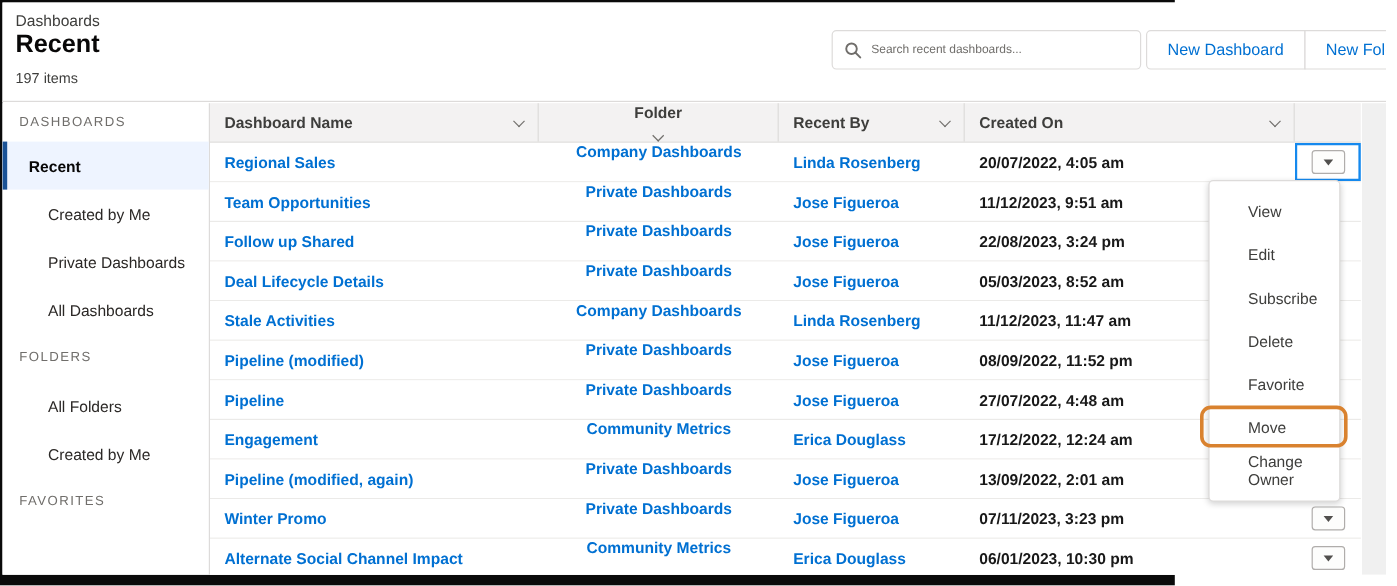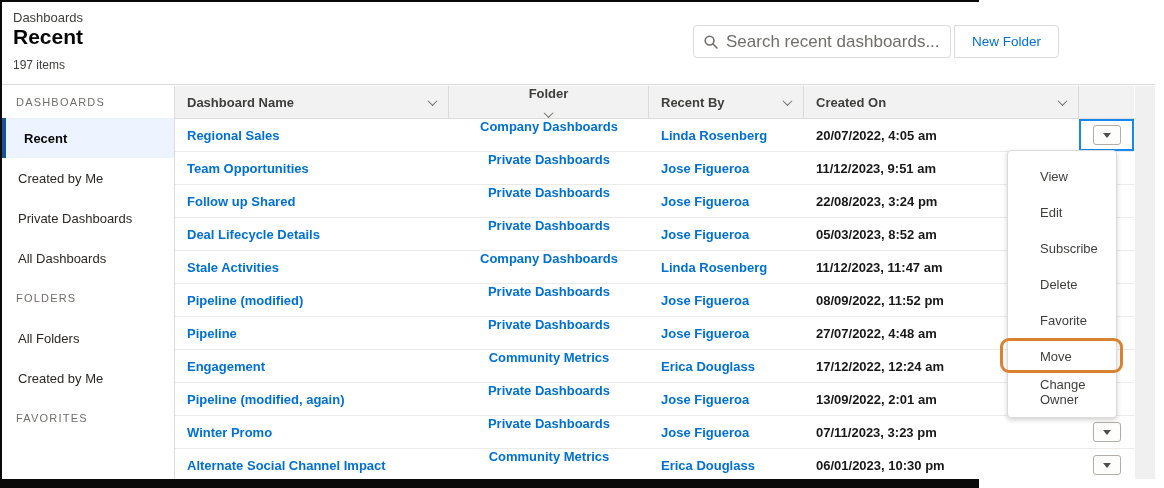--- a/index.html
+++ b/index.html
@@ -8,38 +8,38 @@
   .app { width:1153px; height:477px; background:#fff; position:relative; overflow:hidden; }
 
   
   .page-header { position:absolute; top:0; left:0; right:0; height:83px; border-bottom:1px solid #dddbda; background:#fff; }
   .breadcrumb { position:absolute; top:8px; left:11px; font-size:13px; color:#3e3e3c; }
   .page-title { position:absolute; top:23px; left:11px; font-size:21px; font-weight:600; color:#080707; }
   .item-count { position:absolute; top:56px; left:11px; font-size:12px; color:#3e3e3c; }
 
   .search-wrap { position:absolute; left:691px; top:23px; width:258px; height:33px; border:1px solid #dddbda; border-radius:4px; background:#fff; display:flex; align-items:center; }
   .search-wrap svg { margin:0 8px 0 10px; flex:0 0 auto; }
-  .search-input { border:none; outline:none; flex:1; font-size:17px; color:#080707; font-family:"Liberation Sans",sans-serif; background:transparent; }
+  .search-input { border:none; outline:none; flex:1; font-size:10px; color:#080707; font-family:"Liberation Sans",sans-serif; background:transparent; }
   .search-input::placeholder { color:#706e6b; }
 
   .btn-group { position:absolute; left:953px; top:23px; height:33px; display:flex; }
   .btn { height:33px; border:1px solid #dddbda; background:#fff; color:#0070d2; font-size:13.5px; padding:0 17px; font-family:"Liberation Sans",sans-serif; cursor:pointer; white-space:nowrap; }
   .btn.first { border-radius:4px 0 0 4px; }
   .btn.last { border-radius:0 4px 4px 0; margin-left:-1px; }
 
   
   .body { position:absolute; top:84px; left:0; right:0; bottom:0; display:flex; }
   .sidebar { width:173px; border-right:1px solid #dddbda; background:#fff; flex:0 0 auto; }
   .main { flex:1; position:relative; background:#fff; }
   .scroll-track { position:absolute; top:0; right:0; bottom:0; width:20px; background:#f0f0f0; }
 
   
   .side-label { height:40px; display:flex; align-items:center; padding-left:14px; font-size:11px; color:#706e6b; letter-spacing:1.2px; }
   .side-label.first { height:32px; }
-  .side-item { height:40px; display:flex; align-items:center; padding-left:16px; font-size:13px; color:#2b2826; cursor:pointer; }
+  .side-item { height:40px; display:flex; align-items:center; padding-left:38px; font-size:13px; color:#2b2826; cursor:pointer; }
   .side-item.selected { background:#eef4ff; border-left:4px solid #1a5296; padding-left:18px; font-weight:bold; color:#080707; }
 
   
   .table { position:absolute; left:0; top:0; width:959px; }
   .thead { display:flex; height:33px; background:#f3f2f2; border-bottom:1px solid #dddbda; }
   .th { display:flex; align-items:center; justify-content:space-between; padding:0 12px; font-size:13px; font-weight:bold; color:#3e3e3c; border-right:1px solid #dddbda; cursor:pointer;text-align:right; }
   .th:last-child { border-right:none; cursor:default; }
   .chev { width:7px; height:7px; border-right:1.6px solid #706e6b; border-bottom:1.6px solid #706e6b; transform:rotate(45deg) translate(-1px,-1px); flex:0 0 auto; }
   .c-name { width:274px; } .c-folder { width:200px;flex-direction:column; } .c-creator { width:155px; } .c-date { width:275px; } .c-action { width:55px; padding:0 !important; display:flex; align-items:center; justify-content:center; }
   .tr { display:flex; height:33px; border-bottom:1px solid #ebeae8; background:#fff;font-weight:bold; }
@@ -68,20 +68,21 @@
 
     <div class="search-wrap">
       <svg width="14" height="14" viewBox="0 0 14 14">
         <circle cx="5.6" cy="5.6" r="4.4" fill="none" stroke="#706e6b" stroke-width="1.6"></circle>
         <line x1="9" y1="9" x2="13" y2="13" stroke="#706e6b" stroke-width="1.6" stroke-linecap="round"></line>
       </svg>
       <input class="search-input" type="text" placeholder="Search recent dashboards..." style="">
     </div>
 
     <div class="btn-group">
+      <button class="btn first">New Dashboard</button>
       <button class="btn last">New Folder</button>
     </div>
   </div>
 
   <div class="body">
 
     <div class="sidebar">
       <div class="side-label first">DASHBOARDS</div>
       <div class="side-item selected">Recent</div>
       <div class="side-item">Created by Me</div>

